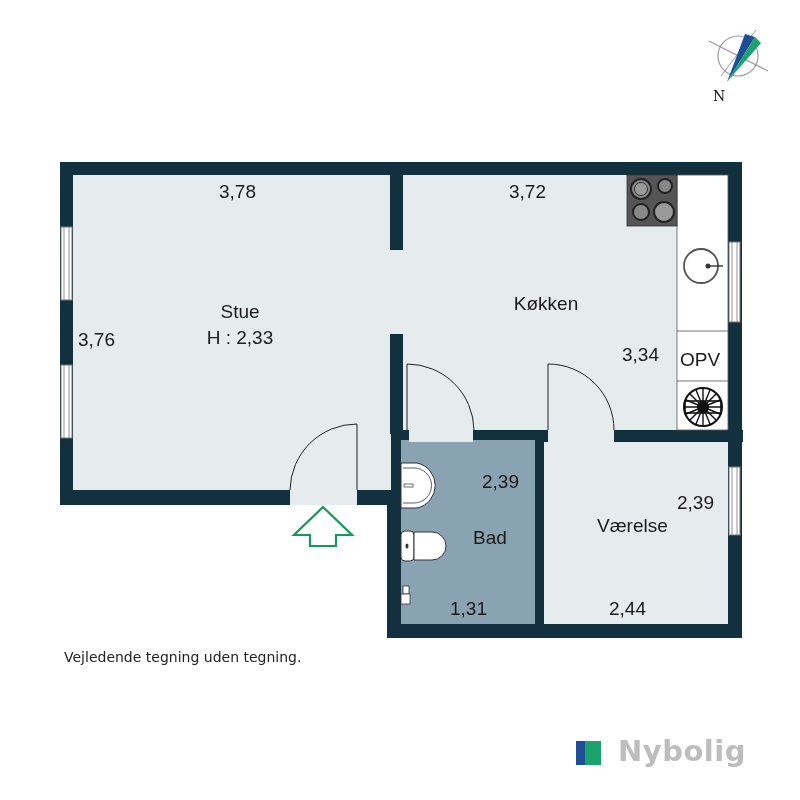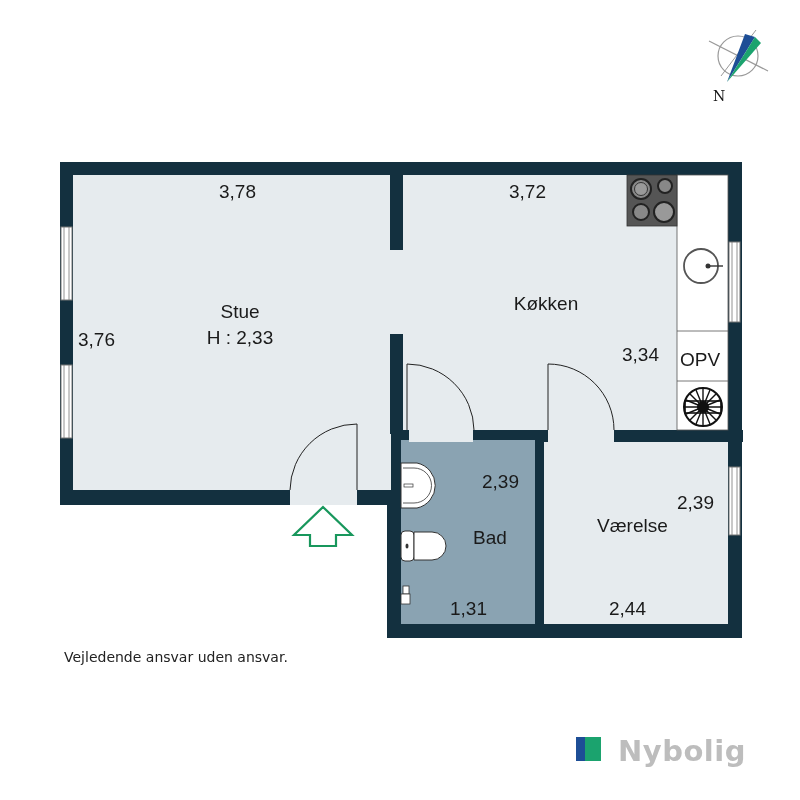--- a/index.html
+++ b/index.html
@@ -2,21 +2,21 @@
 <html><head>
   <meta charset="utf-8">
   <style>
     html, body { margin: 0; padding: 0; background: #ffffff; }
     body { width: 800px; height: 800px; position: relative; overflow: hidden;
            font-family: "Liberation Sans", "DejaVu Sans", sans-serif; }
     svg { position: absolute; left: 0; top: 0; }
     .lbl { font-family: "Liberation Sans", "DejaVu Sans", sans-serif; fill: #1a1a1a; }
     .disclaimer { position: absolute; left: 64px; top: 649px; font-size: 14px; color: #222;
                   font-family: "DejaVu Sans", "Liberation Sans", sans-serif; }
-    .logo { position: absolute; left: 576px; top: 737px; height: 28px; display: flex; align-items: flex-start; }
+    .logo { position: absolute; left: 576px; top: 737px; height: 28px; display: flex; align-items: flex-end; }
     .logo-mark { display: flex; width: 25px; height: 24px; margin-right: 17px; }
     .logo-mark .b { width: 9px; height: 24px; }
     .logo-mark .g { width: 16px; height: 24px; }
     .logo-text { font-family: "DejaVu Sans", "Liberation Sans", sans-serif; font-weight: bold;
                  font-size: 29px; color: #bdbdbd; letter-spacing: 0.5px; line-height: 28px; }
   </style>
 </head>
 <body>
 
 <svg width="800" height="800" viewBox="0 0 800 800">
@@ -165,21 +165,21 @@
     <text class="lbl" x="482" y="488" font-size="19">2,39</text>
     <text class="lbl" x="473" y="544" font-size="19">Bad</text>
     <text class="lbl" x="450" y="615" font-size="19">1,31</text>
 
     <text class="lbl" x="677" y="509" font-size="19">2,39</text>
     <text class="lbl" x="597" y="532" font-size="19">Værelse</text>
     <text class="lbl" x="609" y="615" font-size="19">2,44</text>
   </g>
 </svg>
 
-<div class="disclaimer">Vejledende ansvar uden ansvar.</div>
+<div class="disclaimer">Vejledende tegning uden tegning.</div>
 
 <div class="logo">
   <div class="logo-mark">
     <div class="b" style="background:#1d4e96"></div>
     <div class="g" style="background:#1ba36e"></div>
   </div>
   <div class="logo-text">Nybolig</div>
 </div>
 
 </body></html>

